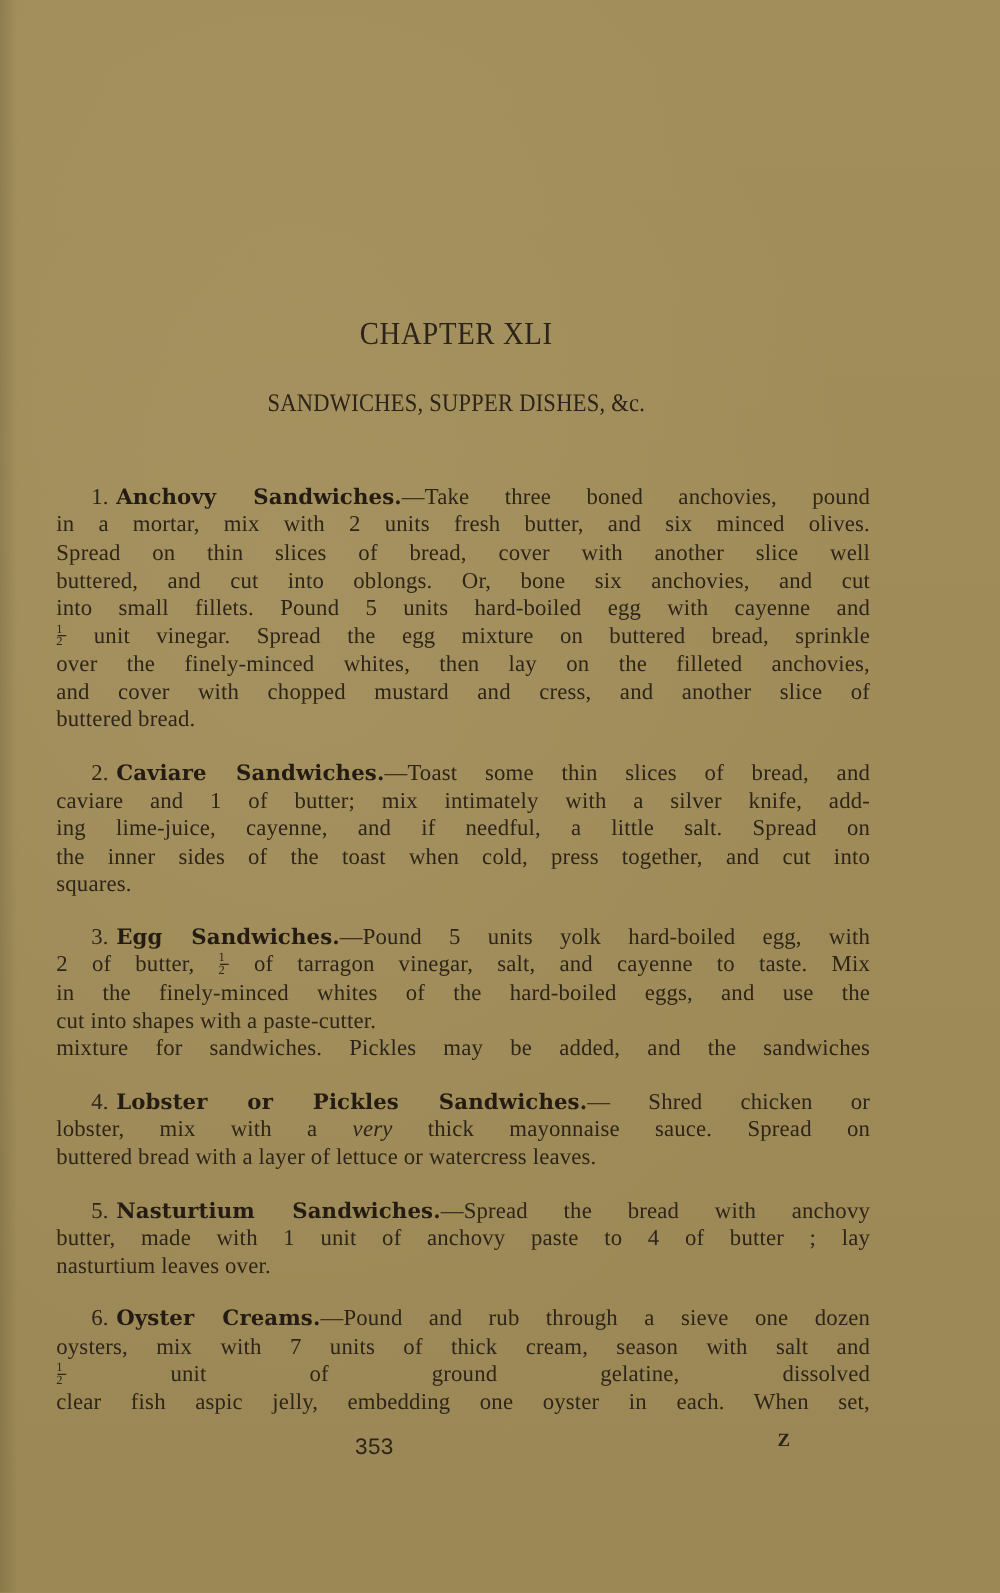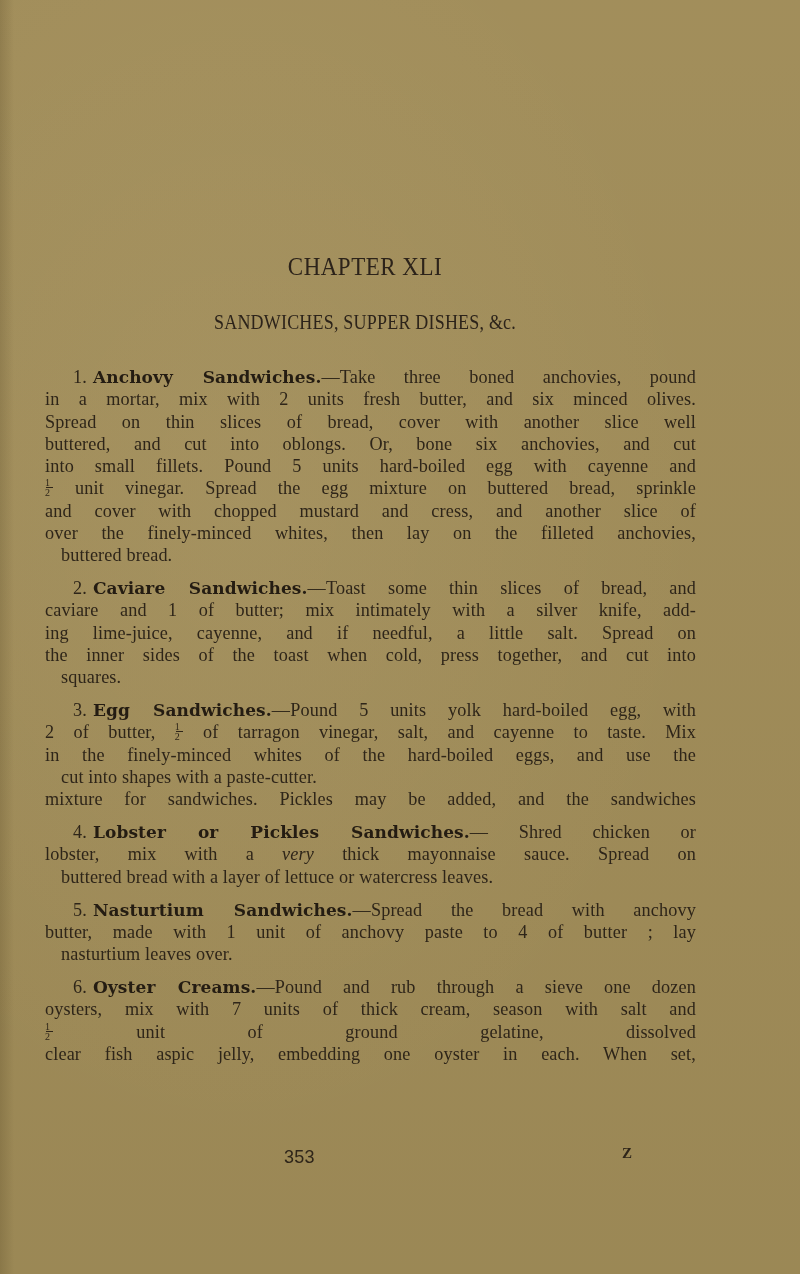--- a/index.html
+++ b/index.html
@@ -65,24 +65,24 @@
       line-height: 22.3px;
       font-size: 18.2px;
       white-space: nowrap;
       text-align: justify;
       text-align-last: justify;
       letter-spacing: 0.15px;
       color: #2e2519;
     }
     .line.last {
       text-align-last: left;
-      margin-left: 16px;
     }
     .line.first {
       padding-left: 28px;
+      margin-top: 20px;
     }
     .num {
       margin-right: 6px;
     }
     .heading {
       font-family: "DejaVu Serif", "Liberation Serif", serif;
       font-weight: bold;
       font-size: 17px;
       letter-spacing: 0.1px;
       color: #241c12;
@@ -136,22 +136,22 @@
 
   <div class="body">
 
     <div class="para">
       <span class="line first"><span class="num">1.</span><span class="heading">Anchovy Sandwiches.</span><span>—Take three boned anchovies, pound</span></span>
       <span class="line">in a mortar, mix with 2 units fresh butter, and six minced olives.</span>
       <span class="line">Spread on thin slices of bread, cover with another slice well</span>
       <span class="line">buttered, and cut into oblongs.  Or, bone six anchovies, and cut</span>
       <span class="line">into small fillets.  Pound 5 units hard-boiled egg with cayenne and</span>
       <span class="line"><span class="frac"><span class="n">1</span><span class="bar"></span><span class="d">2</span></span><span> unit vinegar.  Spread the egg mixture on buttered bread, sprinkle</span></span>
+      <span class="line">over the finely-minced whites, then lay on the filleted anchovies,</span>
       <span class="line">and cover with chopped mustard and cress, and another slice of</span>
-      <span class="line">over the finely-minced whites, then lay on the filleted anchovies,</span>
       <span class="line last">buttered bread.</span>
     </div>
 
     <div class="para">
       <span class="line first"><span class="num">2.</span><span class="heading">Caviare Sandwiches.</span><span>—Toast some thin slices of bread, and</span></span>
       <span class="line">caviare and 1 of butter; mix intimately with a silver knife, add-</span>
       <span class="line">ing lime-juice, cayenne, and if needful, a little salt.  Spread on</span>
       <span class="line">the inner sides of the toast when cold, press together, and cut into</span>
       <span class="line last">squares.</span>
     </div>

